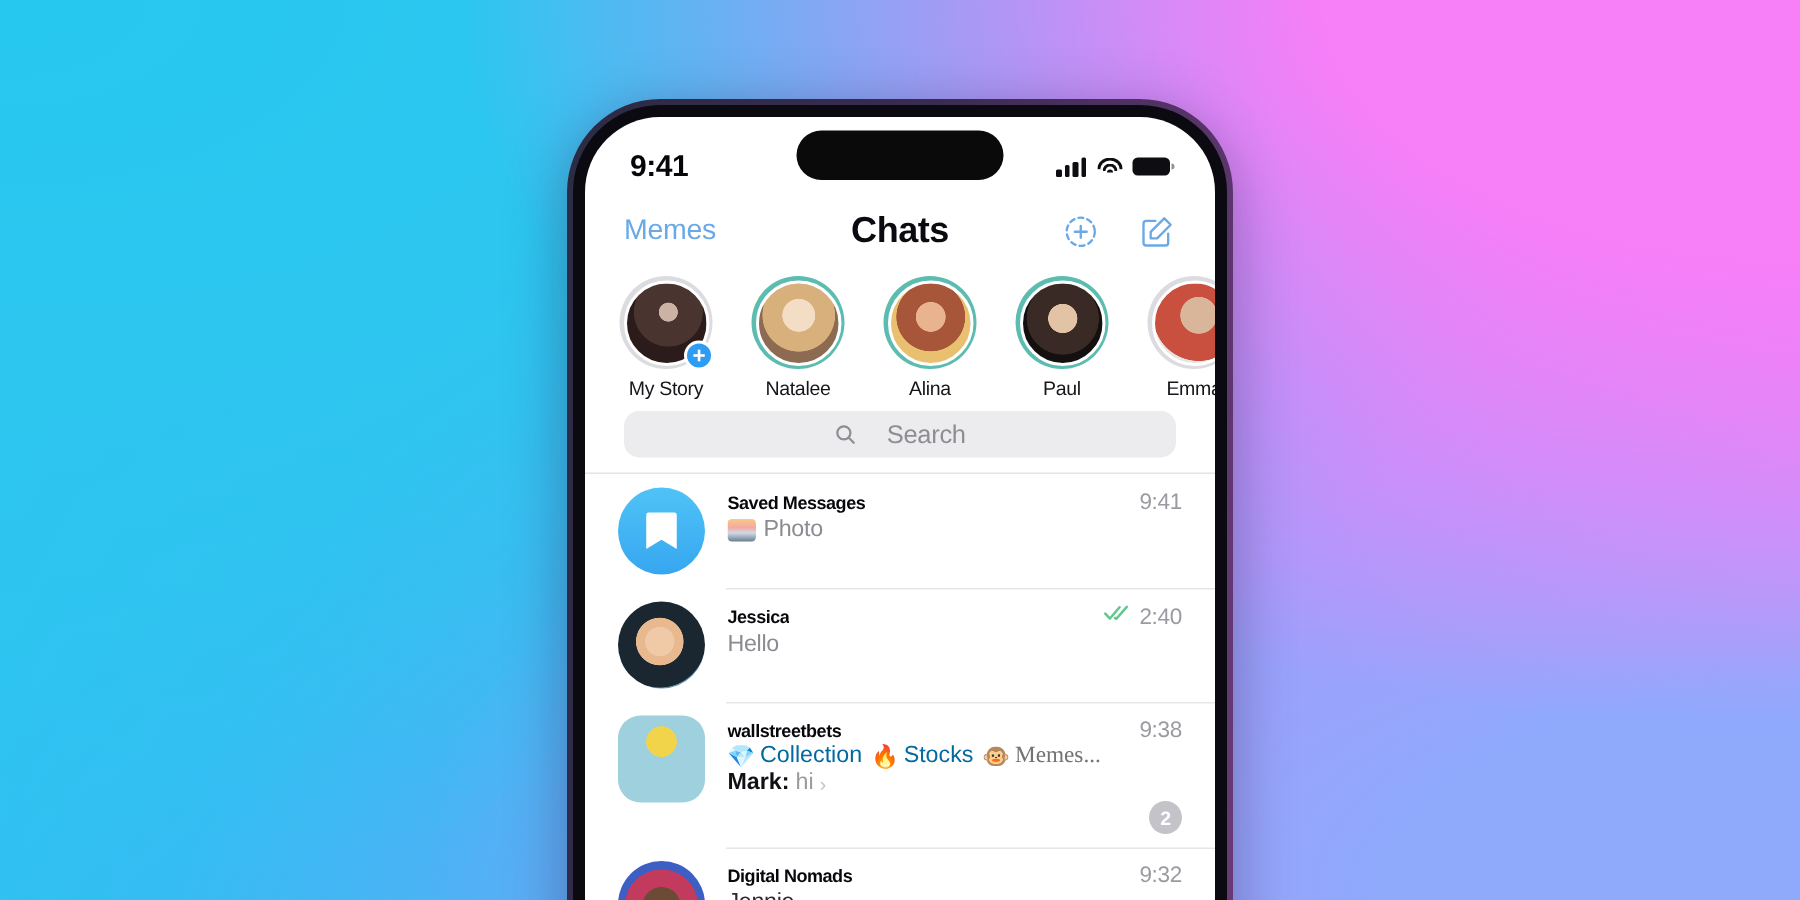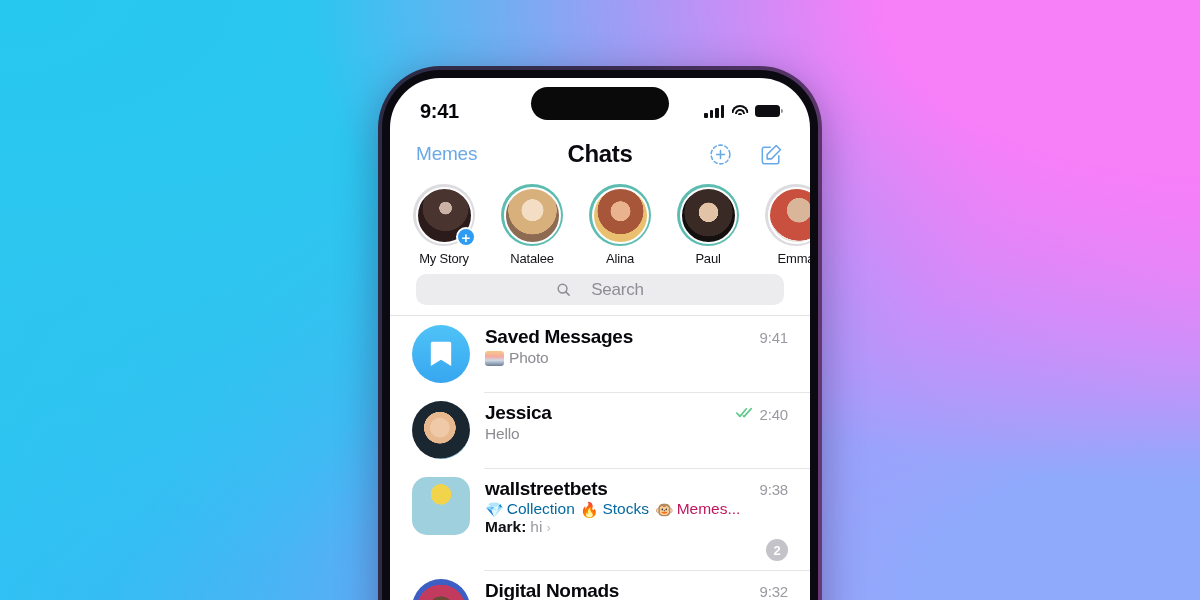--- a/index.html
+++ b/index.html
@@ -162,40 +162,40 @@
   .avatar {
     width:58px; height:58px; border-radius:50%;
     flex:0 0 auto; margin-right:15px;
     background-size:cover; background-position:center;
     overflow:hidden;
   }
   .avatar.square { border-radius:15px; }
   .rowbody { flex:1; min-width:0; padding-top:1px; }
   .rowtop { display:flex; align-items:baseline; }
   .rowname {
-    font-size:19px; font-weight:bold; color:#07070c; letter-spacing:-0.3px;
+    font-size:12px; font-weight:bold; color:#07070c; letter-spacing:-0.3px;
     white-space:nowrap; overflow:hidden; text-overflow:ellipsis;
   }
   .rowmeta {
     margin-left:auto; padding-left:8px;
     display:flex; align-items:center; gap:5px;
     flex:0 0 auto;
   }
   .rowtime { font-size:15px; color:#9a9aa1; letter-spacing:-0.2px; }
   .rowsub {
     font-size:15.5px; color:#8b8b92; letter-spacing:-0.2px;
     margin-top:1px;
     display:flex; align-items:center; gap:5px;
     white-space:nowrap; overflow:hidden;
   }
   .rowsub .dark { color:#2a2a30; }
   .tagline { display:flex; align-items:center; gap:6px; white-space:nowrap; }
   .tag { display:inline-flex; align-items:center; gap:3px; font-size:15.5px; }
   .tag .lbl { color:#0369a1; }
-  .tag.muted .lbl { color:#be185d; }
+  .tag.muted .lbl { color:#737373;font-family:Liberation Serif, serif; }
   .replyline { display:flex; align-items:center; gap:4px; margin-top:0px; font-size:15.5px; }
   .replyline .who { color:#101015; font-weight:bold; }
   .replyline .msg { color:#9a9aa1; }
   .replyline .chev { color:#c2c2c8; font-size:13px; }
   .badge {
     min-width:22px; height:22px; padding:0 7px;
     border-radius:11px;
     display:flex; align-items:center; justify-content:center;
     font-size:13px; font-weight:bold; color:#fff;
     letter-spacing:-0.2px;

